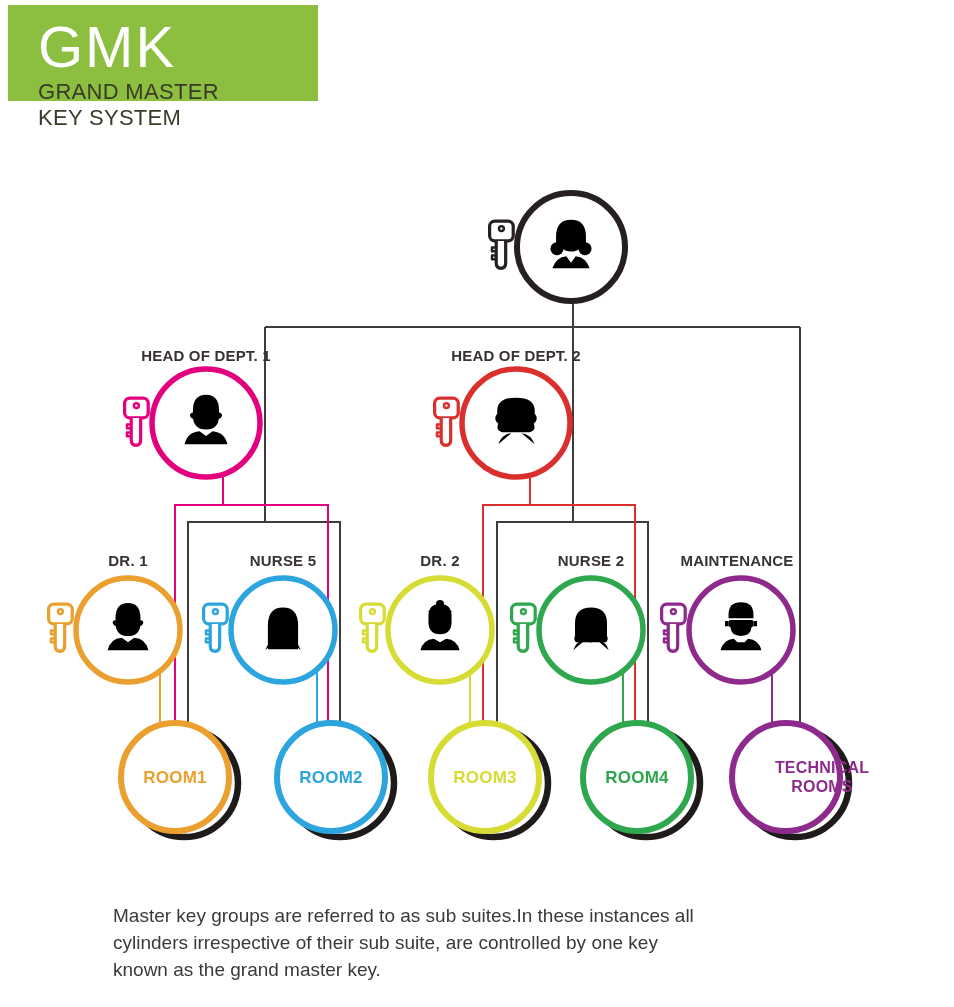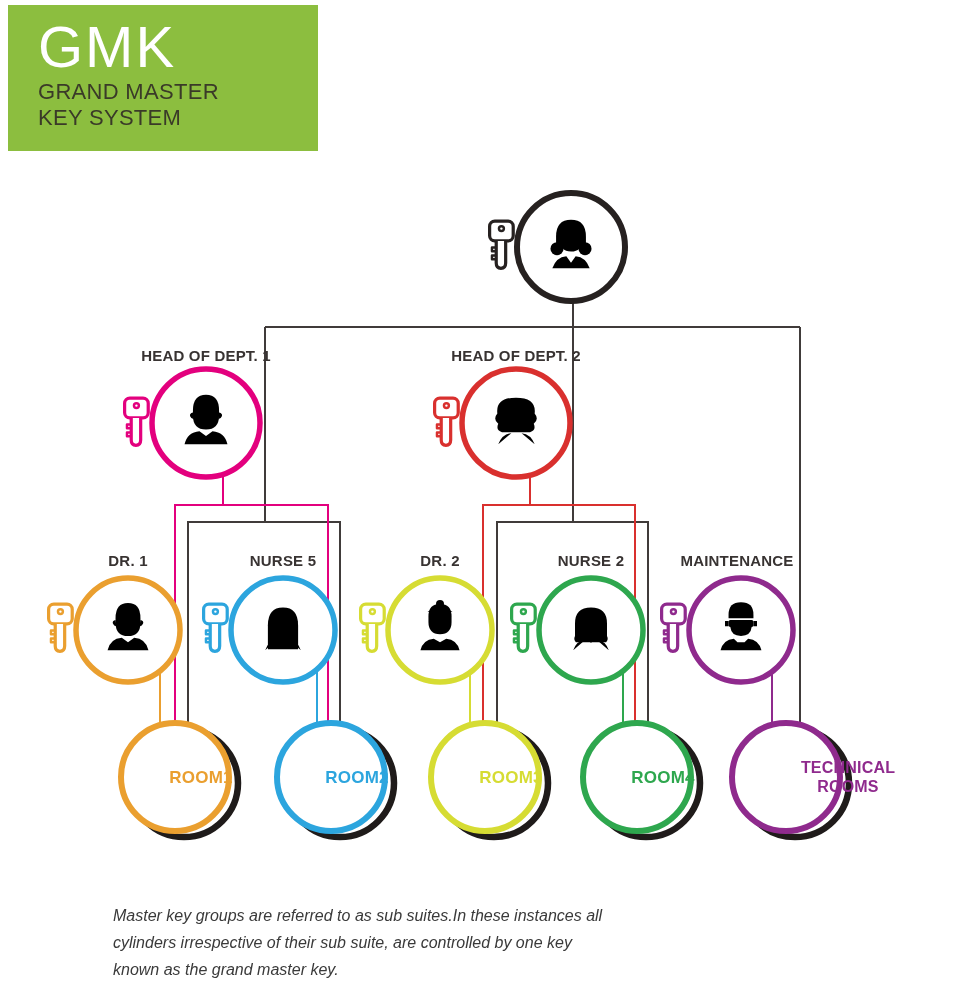--- a/index.html
+++ b/index.html
@@ -3,44 +3,44 @@
 <meta charset="utf-8">
 <style>
   html,body{margin:0;padding:0;background:#fff;}
   .stage{
     position:relative;width:954px;height:1007px;background:#fff;overflow:hidden;
     font-family:"Liberation Sans",sans-serif;
   }
   .stage svg{position:absolute;left:0;top:0;}
   
   .gmk-box{
-    position:absolute;left:8px;top:5px;width:310px;height:146px;
+    position:absolute;left:8px;top:5px;width:310px;height:96px;
     background:var(--box-green);box-sizing:border-box;padding:12px 0 0 30px;
   }
   .gmk-acronym{
     font-size:58px;line-height:60px;font-weight:400;color:var(--box-title);letter-spacing:2px;
   }
   .gmk-subtitle{
     font-size:22px;line-height:26px;font-weight:400;color:var(--box-subtitle);
     white-space:pre-line;margin-top:2px;letter-spacing:.3px;
   }
   
   .lbl{
     position:absolute;transform:translateX(-50%);
     font-weight:bold;font-size:15px;line-height:17px;color:var(--label-dark);
     white-space:pre-line;text-align:center;letter-spacing:.2px;
   }
   .room-lbl{
     position:absolute;transform:translate(-50%,-50%);
     font-weight:bold;font-size:17px;line-height:19px;
-    white-space:pre-line;text-align:center;letter-spacing:.2px;margin-left:26px;
+    white-space:pre-line;text-align:center;letter-spacing:.2px;
   }
   .caption{
     position:absolute;left:113px;top:902px;width:700px;
-    font-size:16px;line-height:27px;color:var(--caption-gray);white-space:pre-line;font-style:italic;
+    font-size:19px;line-height:27px;color:var(--caption-gray);white-space:pre-line;
   }
   
   .ln{fill:none;stroke:currentColor;stroke-width:2;}
   .ring{fill:#fff;stroke:currentColor;stroke-width:5.5;}
   .ring-top{stroke-width:6;}
   .ring-room{stroke-width:6;}
   .ring-shadow{fill:#fff;stroke:var(--shadow-black);stroke-width:6.5;}
   .person{color:var(--icon-gray);}
   .keysym rect,.keysym path,.keysym circle{stroke:currentColor;stroke-linejoin:round;}
   .c-black{color:var(--line-black);}

